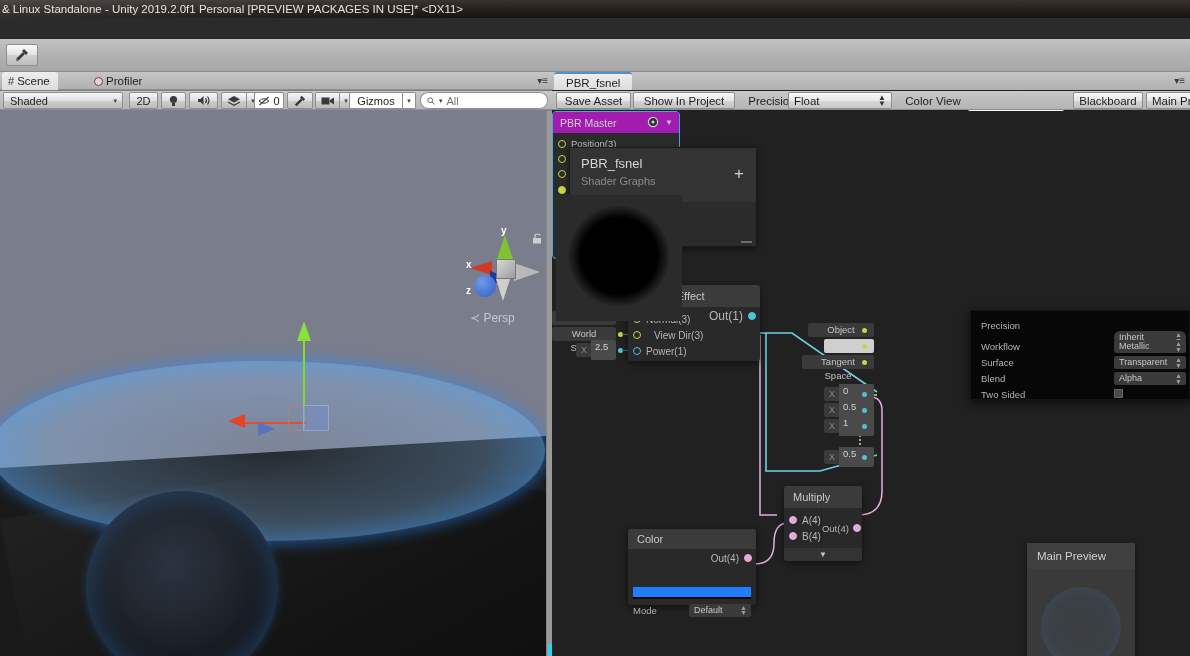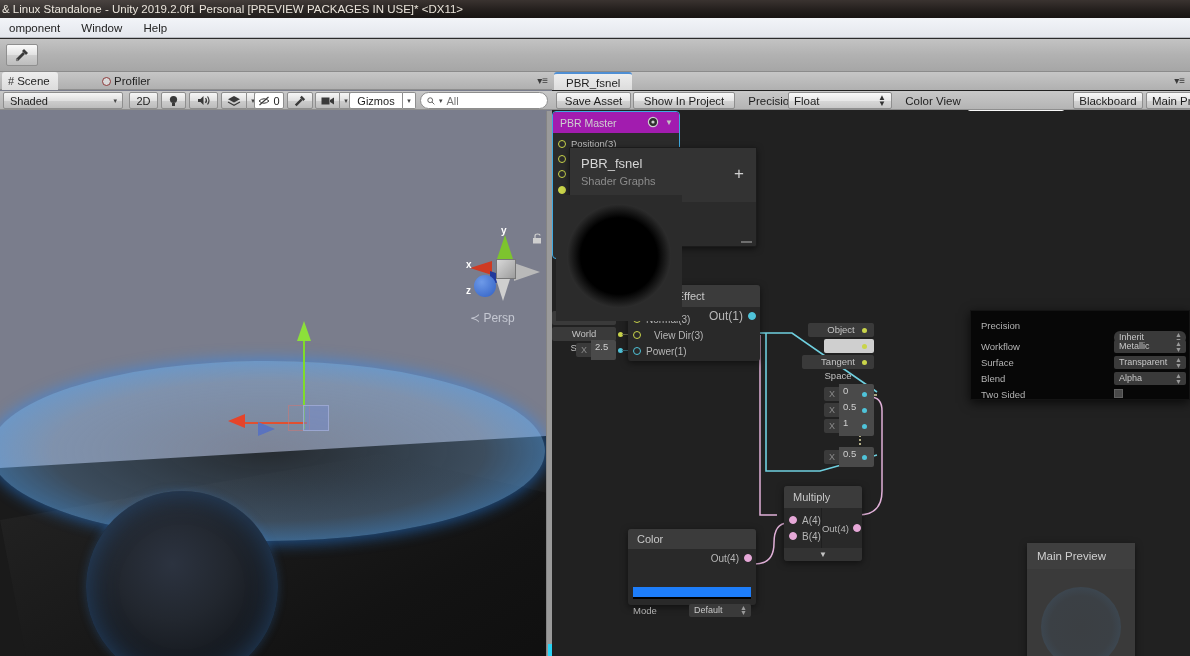--- a/index.html
+++ b/index.html
@@ -69,21 +69,21 @@
     background: linear-gradient(to bottom, #c6c6c6, #b0b0b0);
     border-bottom: 1px solid #8e8e8e;
   }
   .vtab {
     position: absolute; top: 0; height: 18px; line-height: 18px;
     font-size: 11.5px; color: #1f1f1f; padding: 0 8px 0 6px;
     display: flex; align-items: center; gap: 3px; cursor: default;
   }
   .vtab.active { background: linear-gradient(to bottom, #eeeeee, #dcdcdc); border-radius: 3px 3px 0 0; }
   #scene-tab { left: 2px; }
-  #profiler-tab { left: 96px; }
+  #profiler-tab { left: 88px; }
   #scene-tabmenu { position: absolute; right: 4px; top: 3px; font-size: 10px; color: #3a3a3a; }
 
   #scenetoolbar {
     position: absolute; left: 0; top: 19px; width: 552px; height: 19px;
     background: linear-gradient(to bottom, #c8c8c8, #b4b4b4);
     border-bottom: 1px solid #8f8f8f;
   }
   .stb {
     position: absolute; top: 1px; height: 17px;
     background: linear-gradient(to bottom, #f6f6f6 0%, #e0e0e0 50%, #cdcdcd 52%, #bcbcbc 100%);
@@ -328,25 +328,20 @@
 </head>
 <body>
 
 <div id="root">
 
   <div id="titlebar">
     <span class="shine"></span>
     <span>&amp; Linux Standalone - Unity 2019.2.0f1 Personal [PREVIEW PACKAGES IN USE]* &lt;DX11&gt;</span>
   </div>
 
-  <div id="menubar">
-    <span class="mi">omponent</span>
-    <span class="mi">Window</span>
-    <span class="mi">Help</span>
-  </div>
 
   <div id="maintoolbar">
     <div class="ubtn" id="tool-hand">
       <svg width="16" height="14" viewBox="0 0 16 14">
         <path d="M2 11 L9 4 L11 6 L4 13 Z" fill="#3a3a3a"></path>
         <path d="M10 1 L14 5 L12 7 L8 3 Z" fill="#3a3a3a"></path>
         <circle cx="3" cy="12" r="1.2" fill="#777"></circle>
       </svg>
     </div>
     <div class="ubtn seg" id="pivot-btn">

